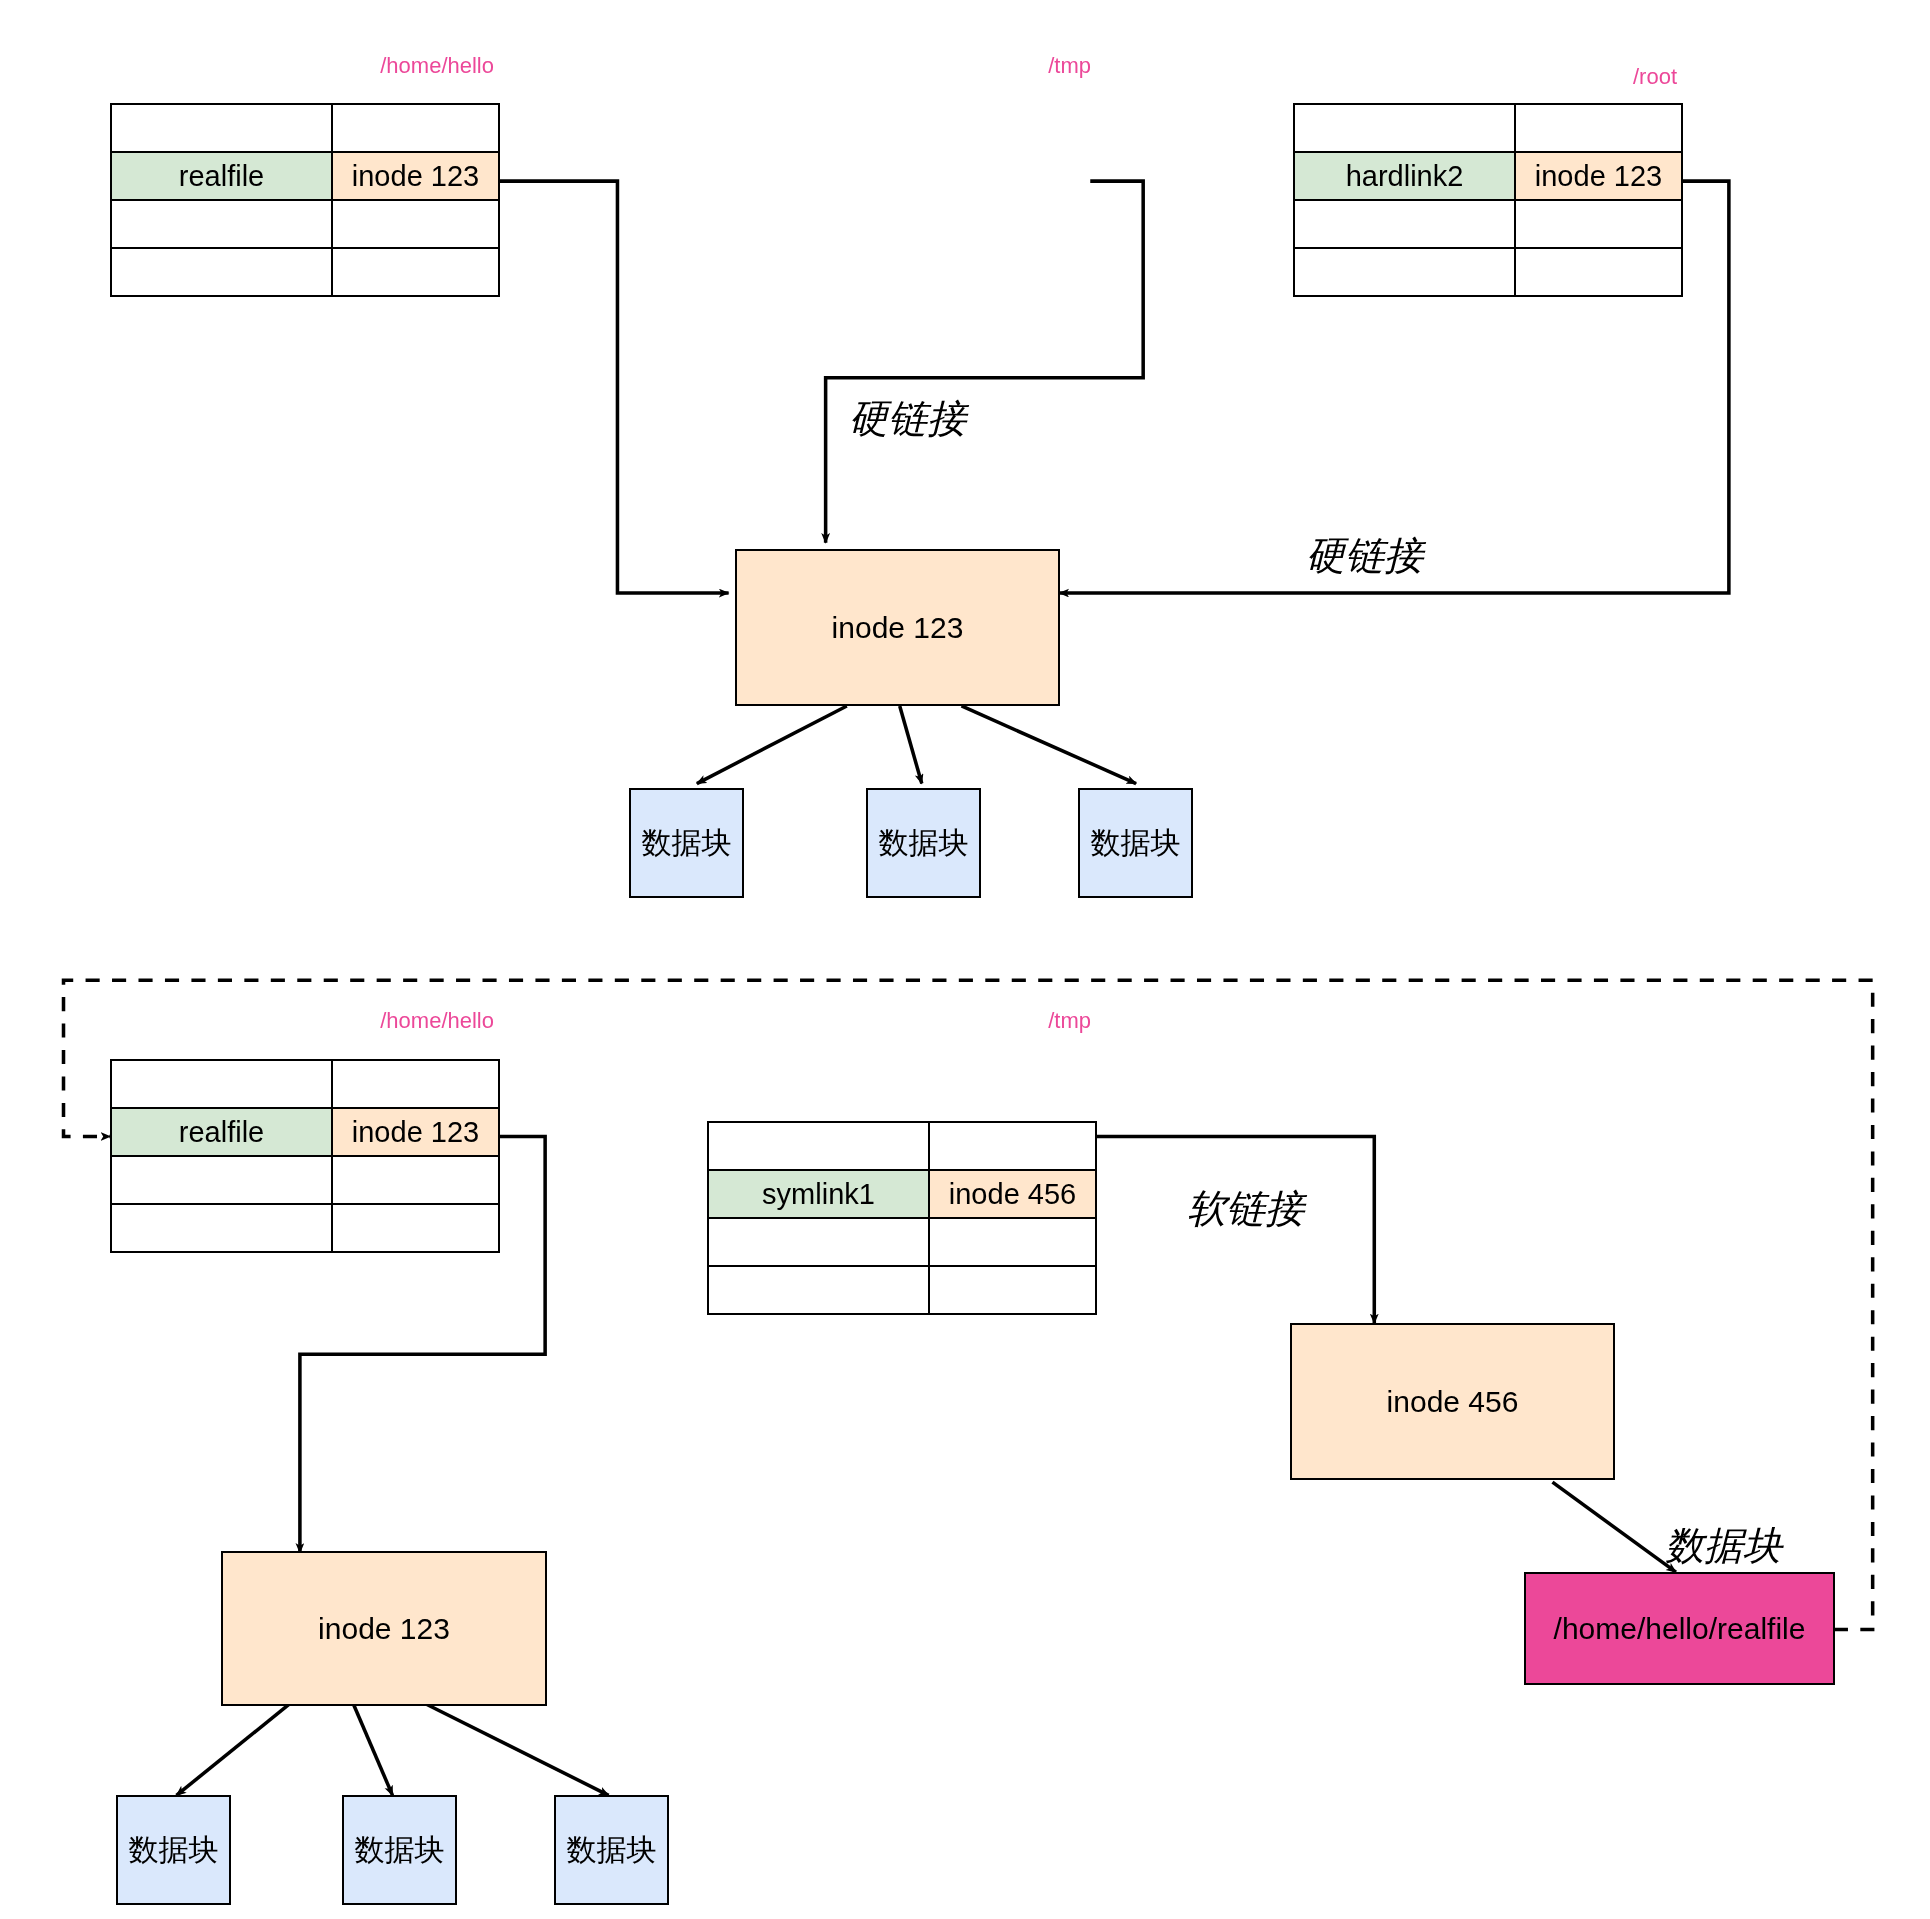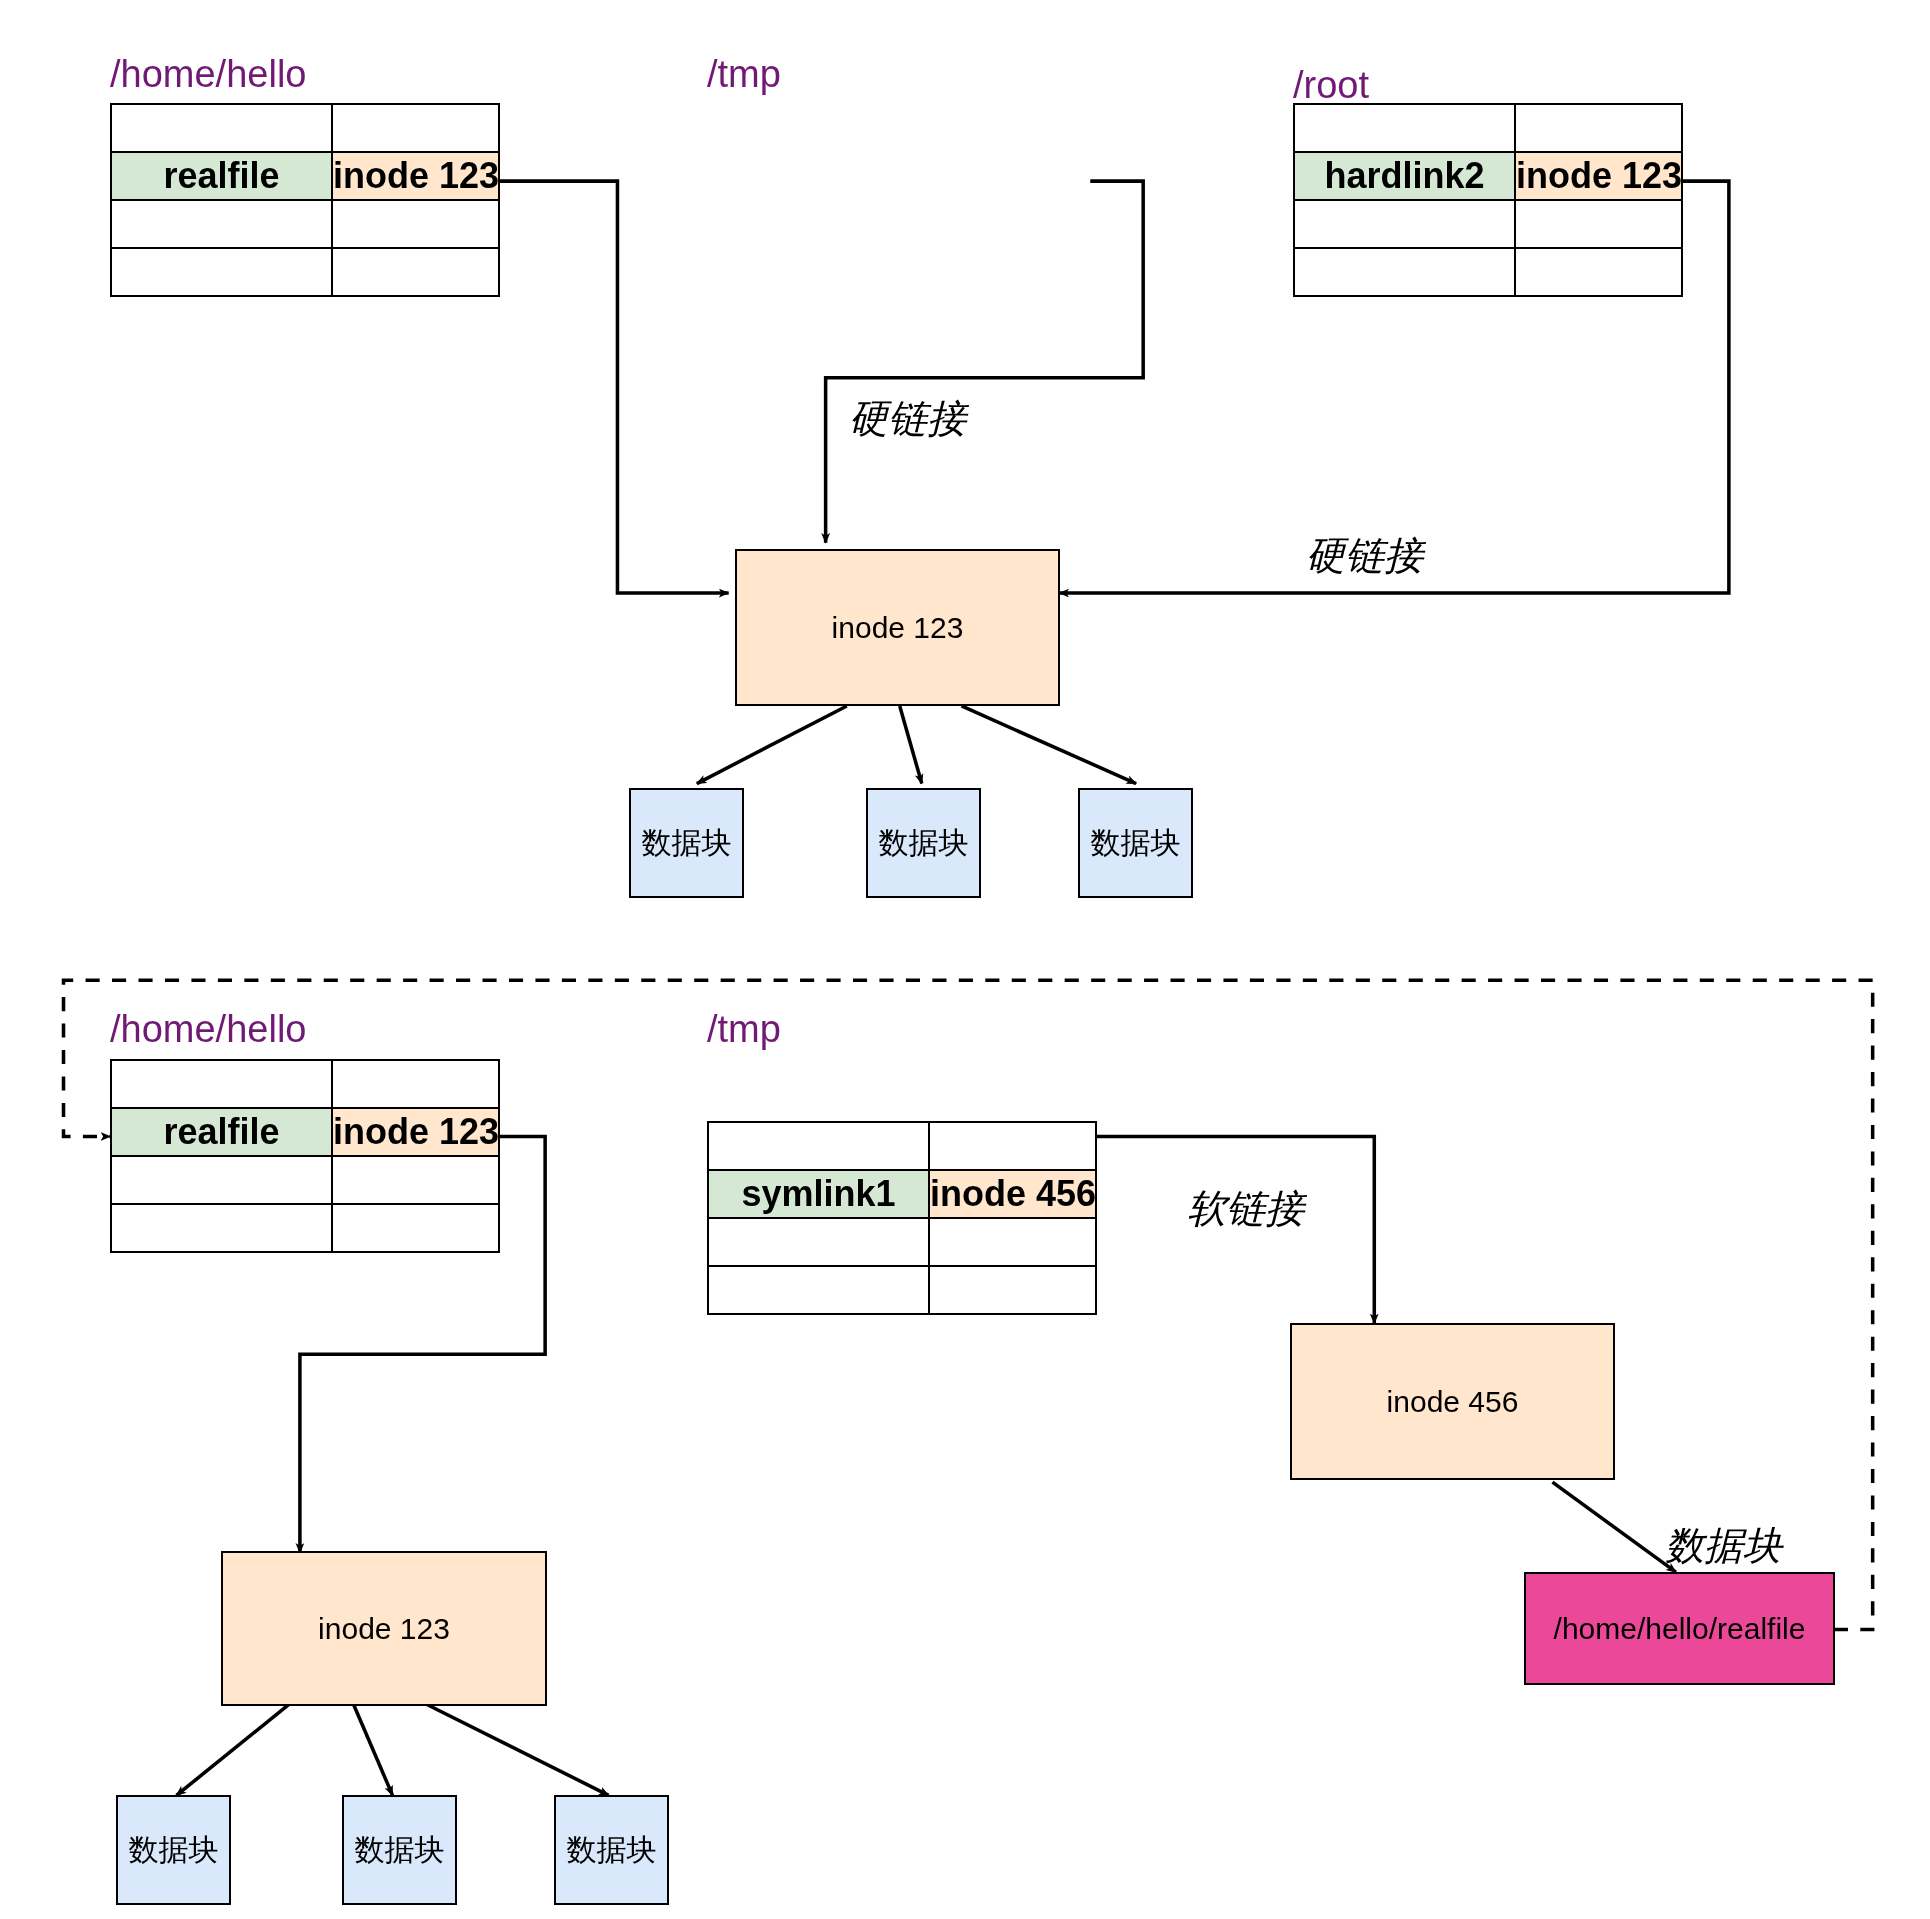--- a/index.html
+++ b/index.html
@@ -17,42 +17,41 @@
   }
   #svg-layer {
     position: absolute;
     left: 0; top: 0;
     width: 1930px;
     height: 1920px;
     pointer-events: none;
   }
   .dir-label {
     position: absolute;
-    font-size: 38px;
-    color: #701a75;
-    white-space: nowrap;
-    text-align: left;
+    font-size: 22px;
+    color: #ec4899;
+    white-space: nowrap;
+    text-align: right;
   }
   .dir-table {
     position: absolute;
     border-collapse: collapse;
     border-spacing: 0;
     table-layout: fixed;
     background: #ffffff;
   }
   .dir-table td {
     border: 2.6px solid #000;
     height: 46px;
     padding: 0;
-    font-size: 36px;
+    font-size: 29px;
     color: #000;
     text-align: center;
     vertical-align: middle;
     white-space: nowrap;
-    font-weight: bold;
   }
   .dir-table td.filled-name {
     background: #d5e8d4;
   }
   .dir-table td.filled-inode {
     background: #ffe6cc;
   }
   .node-box {
     position: absolute;
     box-sizing: border-box;

